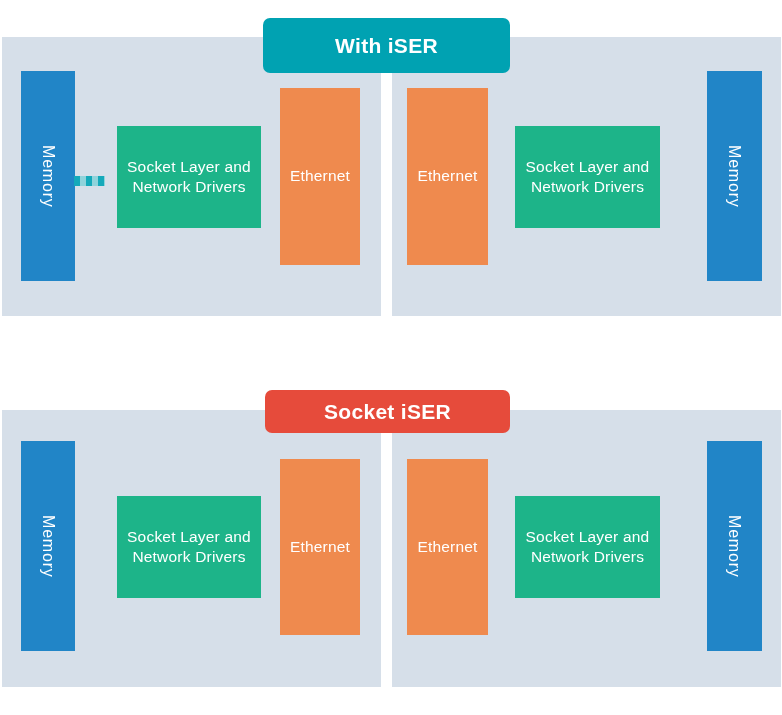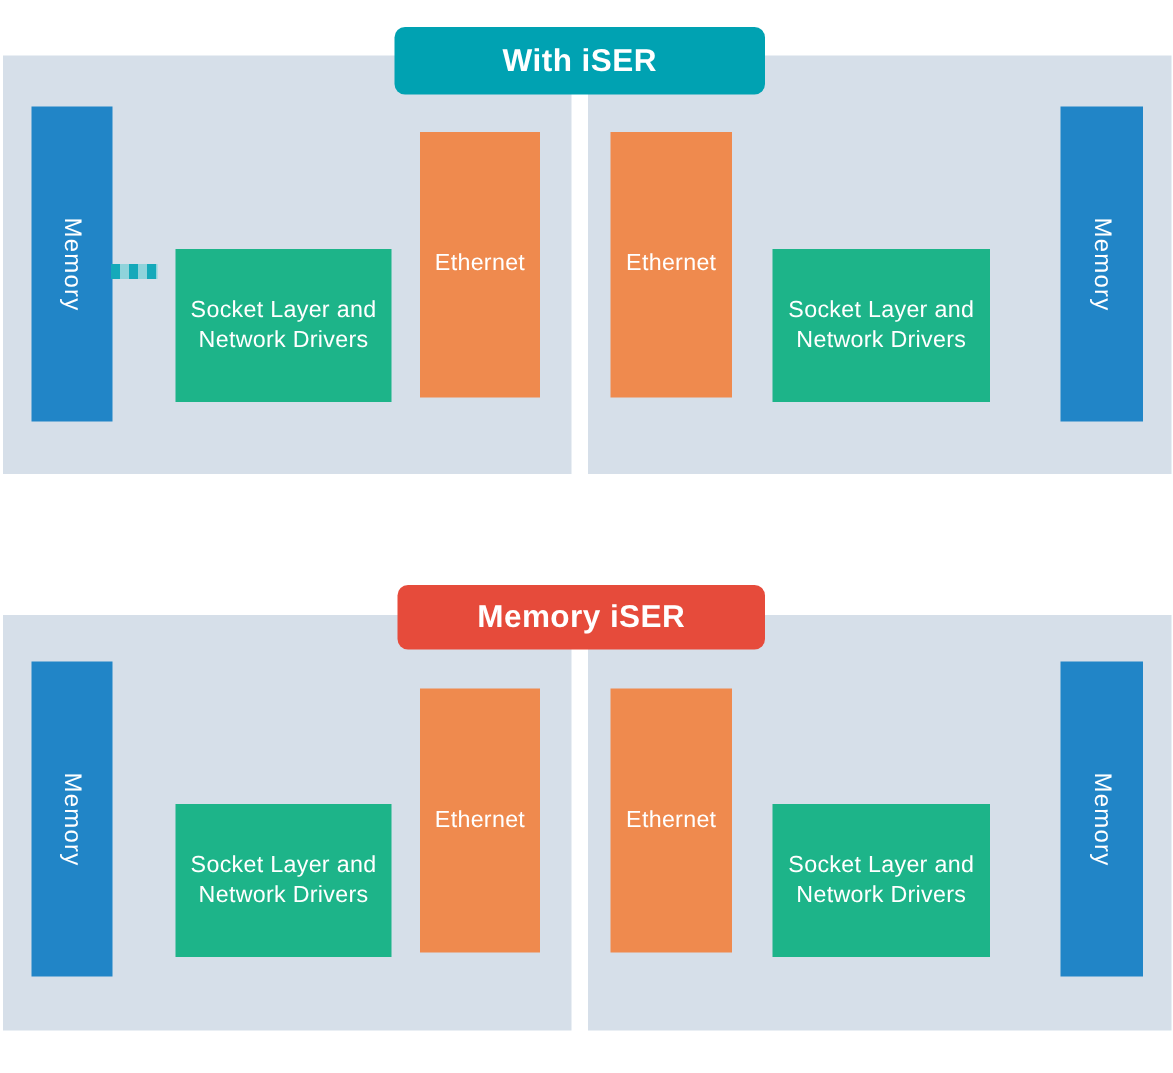--- a/index.html
+++ b/index.html
@@ -25,21 +25,21 @@
     display: flex;
     align-items: center;
     justify-content: center;
     color: #ffffff;
     font-weight: bold;
     font-size: 21px;
     letter-spacing: 0.3px;
     border-radius: 7px;
   }
   .badge-with {
-    left: 263px; top: 18px; width: 247px; height: 45px;
+    left: 263px; top: 18px; width: 247px; height: 55px;
     background: var(--with-teal);
   }
   .badge-without {
     left: 265px; top: 390px; width: 245px; height: 43px;
     background: var(--without-red);
   }
   .panel-tl { left: 2px;   top: 37px;  width: 379px; height: 279px; }
   .panel-tr { left: 392px; top: 37px;  width: 389px; height: 279px; }
   .panel-bl { left: 2px;   top: 410px; width: 379px; height: 277px; }
   .panel-br { left: 392px; top: 410px; width: 389px; height: 277px; }
@@ -50,21 +50,21 @@
     flex-direction: column;
     align-items: center;
     justify-content: center;
     color: #ffffff;
     text-align: center;
     font-size: 15.5px;
     line-height: 1.32;
     letter-spacing: 0.2px;
   }
   .memory   { background: var(--memory-blue); }
-  .socket   { background: var(--socket-green); margin-top: 40px; }
+  .socket   { background: var(--socket-green); }
   .ethernet { background: var(--ethernet-orange); justify-content: center; }
 
   .vtext {
     writing-mode: vertical-rl;
     letter-spacing: 0.8px;
     font-size: 16px;
   }
 
   
   .mem-l  { left: 19px;  top: 34px; width: 54px;  height: 210px; }
@@ -114,21 +114,21 @@
     </div>
     <div class="box socket sock-r">
       <span>Socket Layer and</span>
       <span>Network Drivers</span>
     </div>
     <div class="box memory mem-r">
       <span class="vtext">Memory</span>
     </div>
   </div>
 
-  <div class="badge badge-without">Memory iSER</div>
+  <div class="badge badge-without">Socket iSER</div>
 
   <div class="panel panel-bl">
     <div class="box memory mem-l">
       <span class="vtext">Memory</span>
     </div>
     <div class="box socket sock-l">
       <span>Socket Layer and</span>
       <span>Network Drivers</span>
     </div>
     <div class="box ethernet eth-l">

